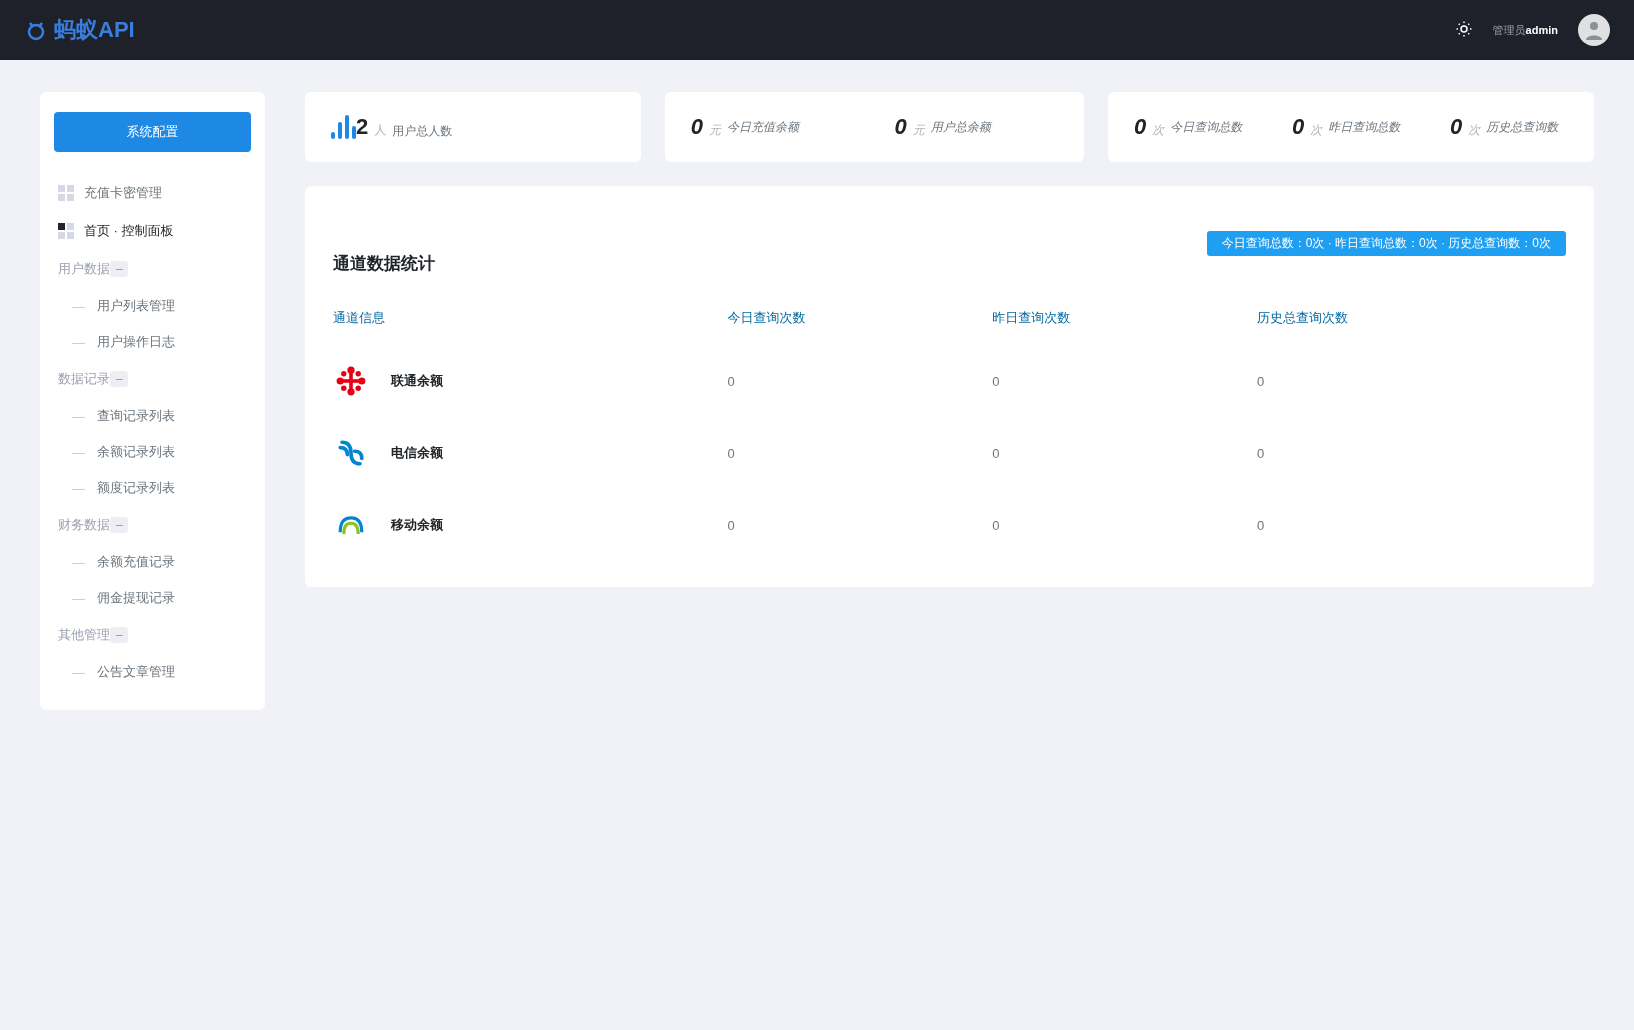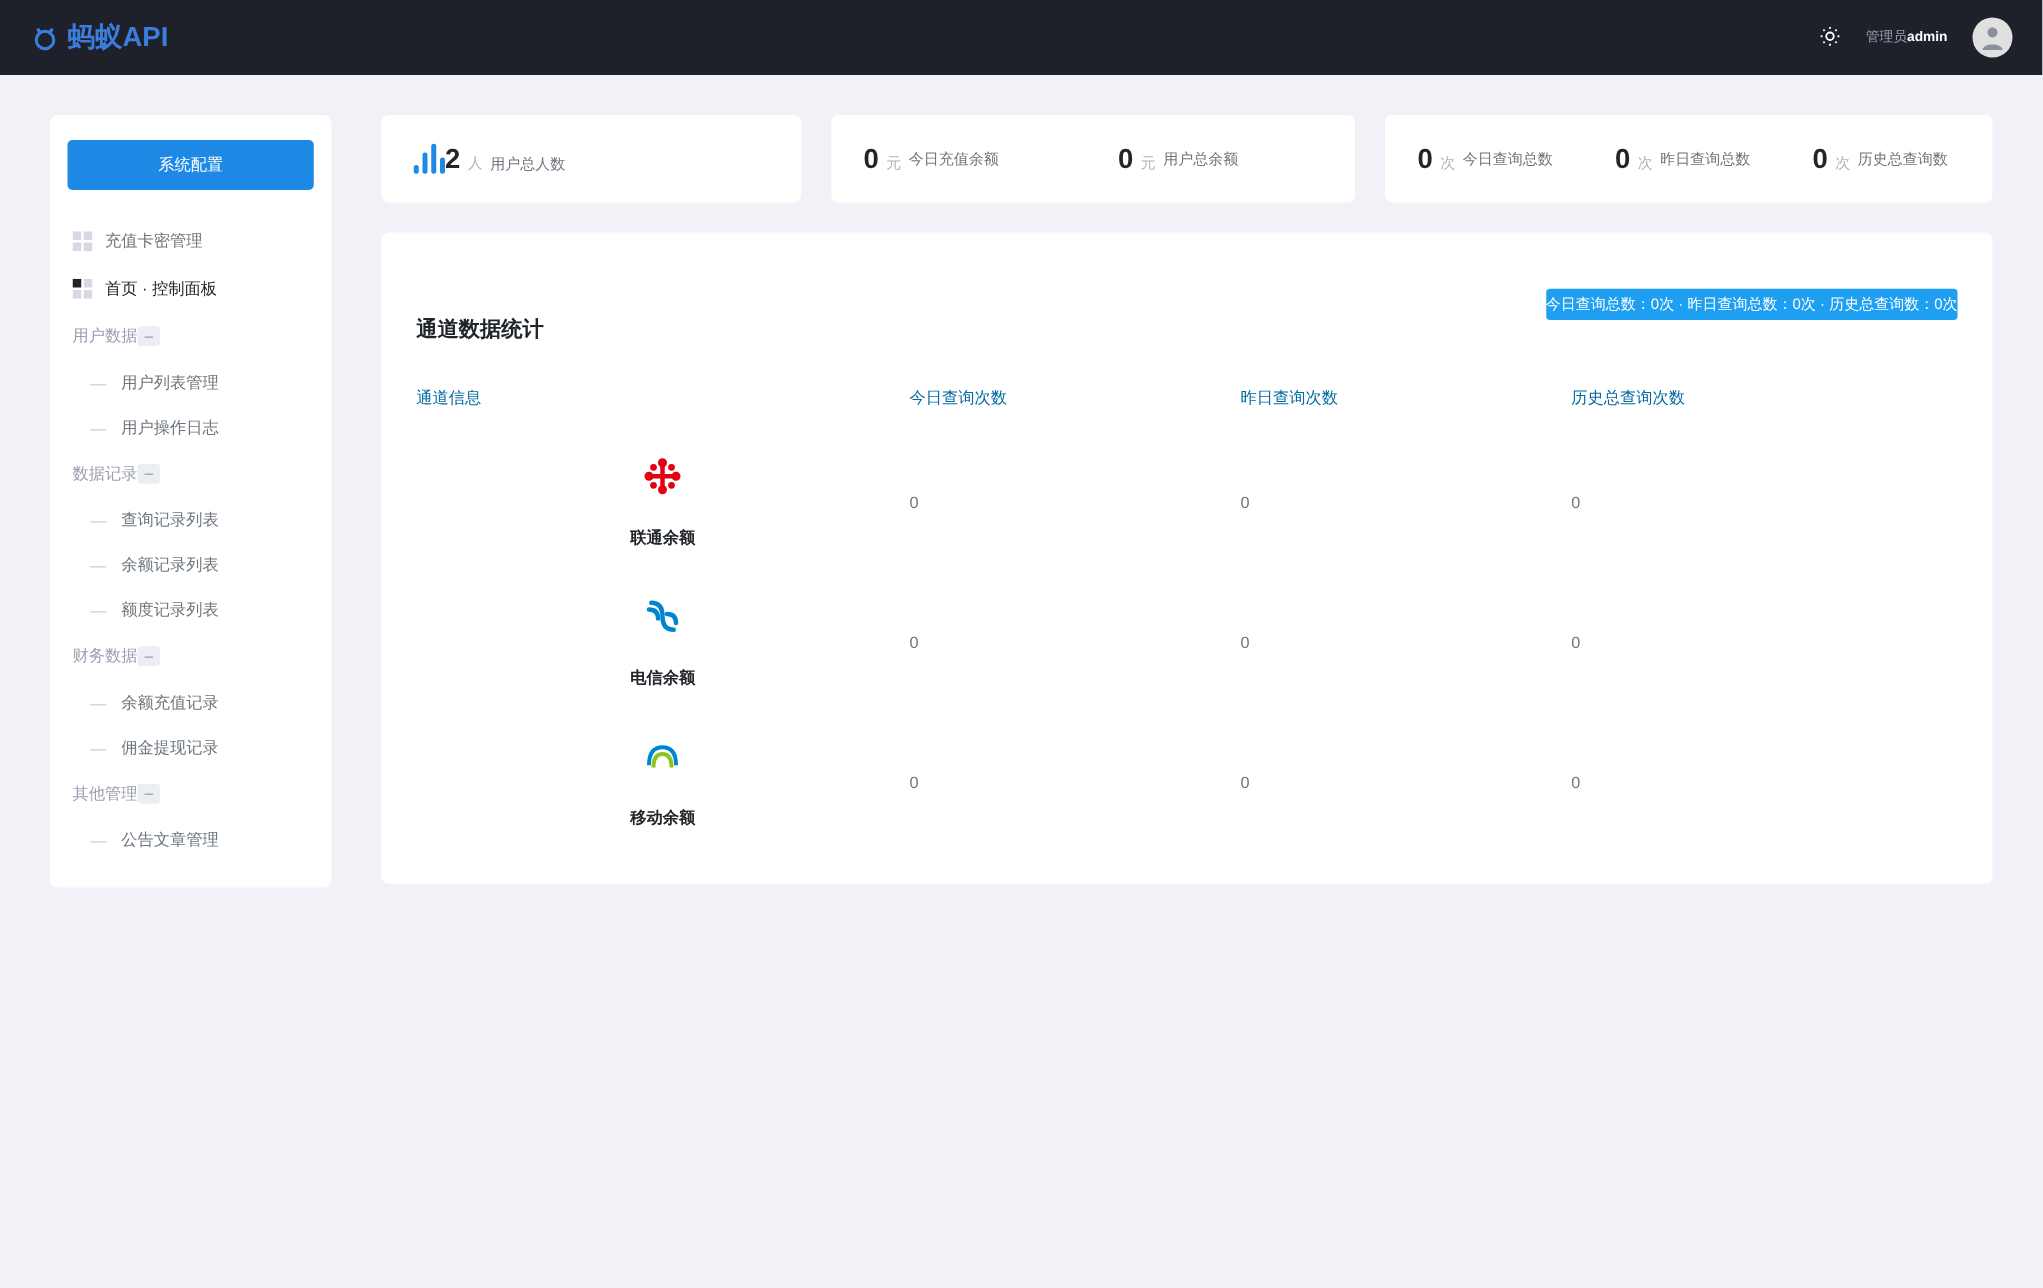--- a/index.html
+++ b/index.html
@@ -152,37 +152,37 @@
   color: #212529;
 }
 .stat-unit {
   font-size: 12px;
   color: #adb5bd;
   margin-left: 6px;
   font-weight: 400;
 }
 .stat-label { font-size: 12px; color: #6c757d; }
 .stat-group { display: flex; gap: 40px; flex: 1; }
-.stat-group .stat-block { align-items: center; }
+.stat-group .stat-block { align-items: center; font-style: italic; }
 .panel {
   background: #fff;
   border-radius: 6px;
   padding: 26px 28px;
 }
 .panel-header {
   display: flex;
   justify-content: space-between;
   align-items: center;
   margin-bottom: 24px;
 }
 .panel-title { font-size: 17px; font-weight: 600; color: #212529; margin-top: 40px; }
 .badge {
   background: #1e9ff2;
   color: #fff;
-  padding: 4px 0;
+  padding: 4px 15px;
   border-radius: 3px;
   font-size: 12px;
 }
 table { width: 100%; border-collapse: collapse; }
 th {
   text-align: left;
   color: #0369a1;
   font-weight: 400;
   font-size: 13px;
   padding: 10px 0 18px;
@@ -190,21 +190,20 @@
 td {
   padding: 18px 0;
   color: #6c757d;
   font-size: 13px;
   vertical-align: middle;
 }
 .channel-cell {
   display: flex;
   align-items: center;
   gap: 22px;
-  flex-direction: column;
 }
 .channel-name { color: #212529; font-weight: 600; }
 .carrier-logo {
   width: 36px;
   height: 36px;
   display: flex;
   align-items: center;
   justify-content: center;
 }
 </style>

